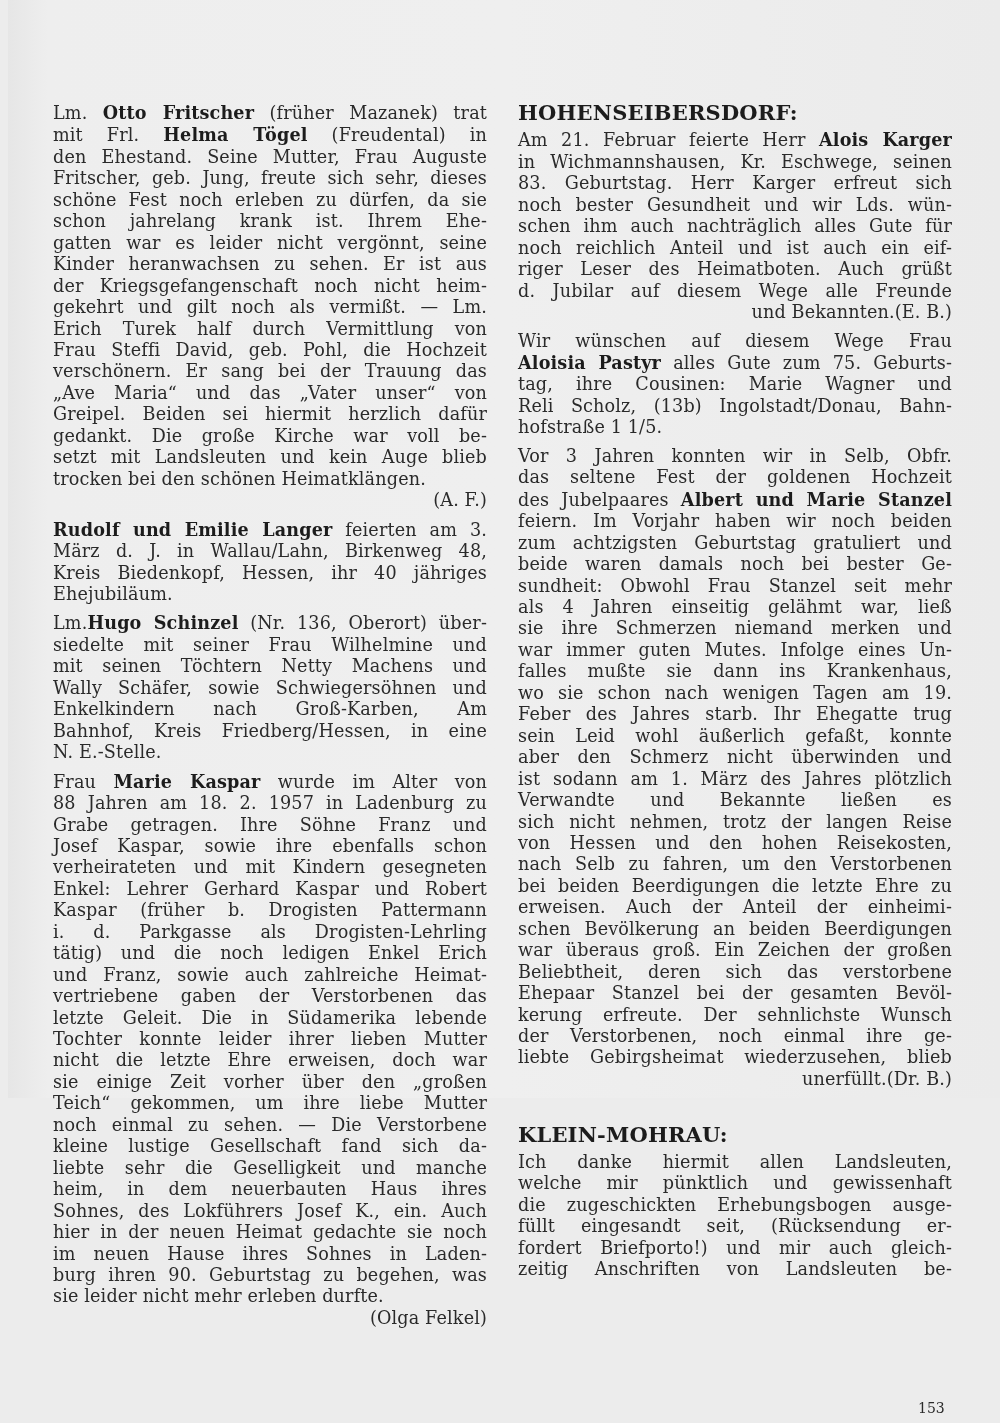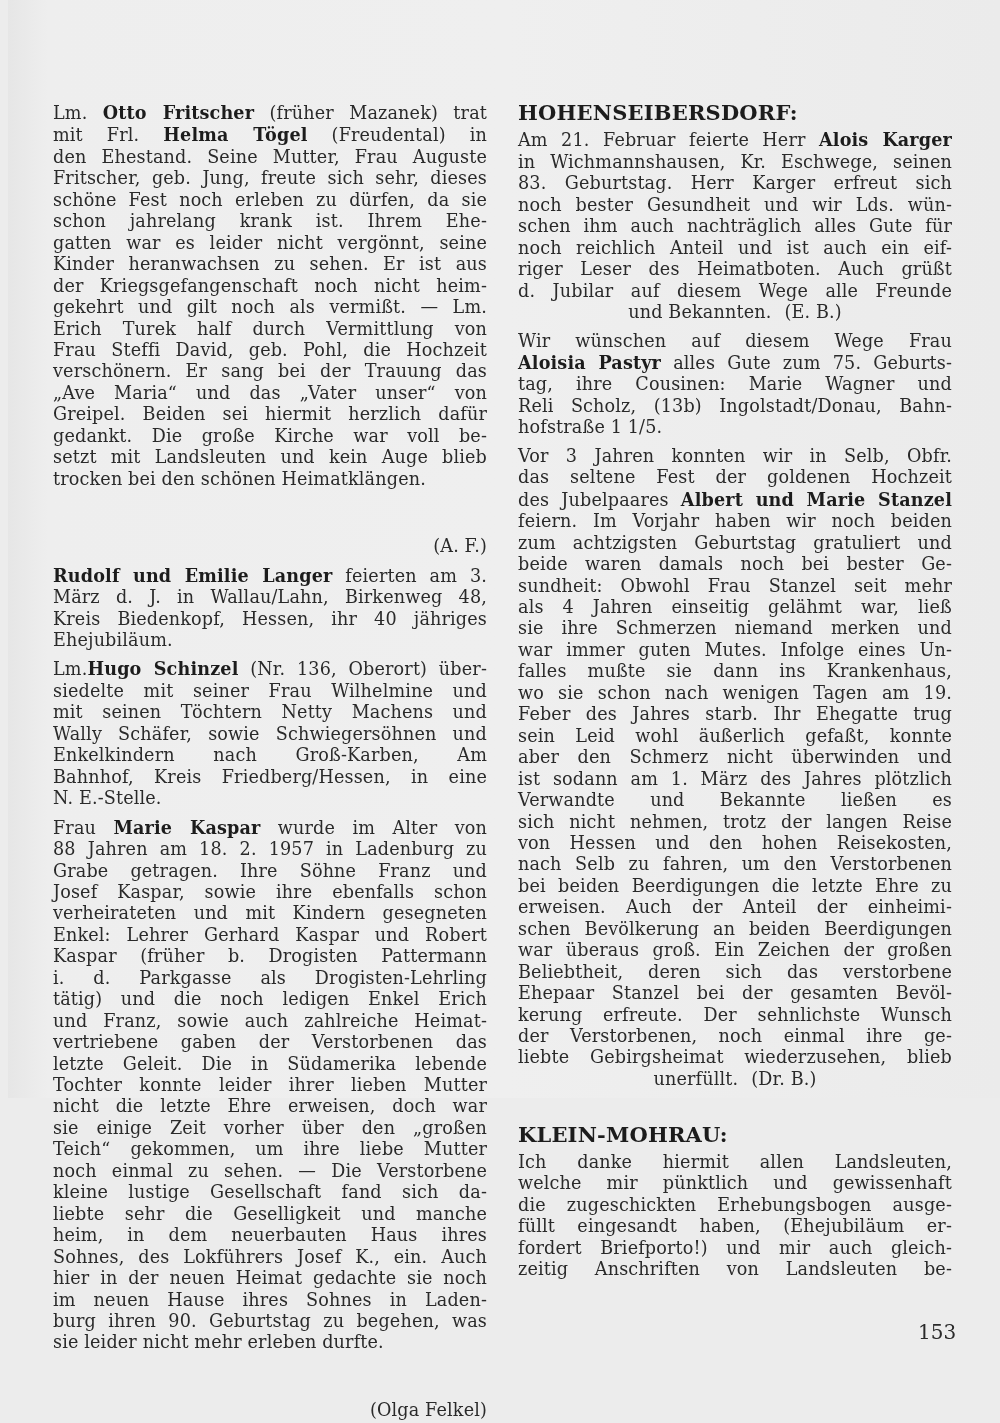--- a/index.html
+++ b/index.html
@@ -23,34 +23,34 @@
       line-height: 21.45px;
       letter-spacing: 0.15px;
       text-align: justify;
       hyphens: manual;
     }
     .col-left { left: 45px; }
     .col-right { left: 510px; }
     .para { margin: 0 0 7px 0; }
     .line { display: block; text-align: justify; text-align-last: justify; white-space: nowrap; }
     .line.last { text-align-last: left; }
-    .line.right { text-align: right; text-align-last: right; margin-top: 46px; }
-    .line.split { display: flex; justify-content: center; gap: 13px; }
+    .line.right { text-align: right; text-align-last: right; }
+    .line.split { display: flex; justify-content: flex-end; }
     b { font-weight: bold; color: #1c1c1c; }
     .heading {
       font-weight: bold;
       font-size: 21px;
       letter-spacing: 0.2px;
       margin: 0 0 6px 0;
       color: #1c1c1c;
     }
     .heading.second { margin-top: 34px; }
     .page-number {
-      position: absolute; left: 910px; top: 1320px;
-      font-size: 20px; color: #2a2a2a; text-align: right;
+      position: absolute; left: 910px; top: 1400px;
+      font-size: 14px; color: #2a2a2a; text-align: right;
     }
   </style>
 </head>
 <body>
 
 <div class="page">
   <div class="col col-left" id="left-col">
       <p class="para">
         <span class="line"><span>Lm. </span><b>Otto Fritscher</b><span> (früher Mazanek) trat</span></span>
         <span class="line"><span>mit Frl. </span><b>Helma Tögel</b><span> (Freudental) in</span></span>
@@ -172,19 +172,19 @@
         <span class="line split">
           <span>unerfüllt.</span>
           <span>(Dr. B.)</span>
         </span>
       </p>
       <div class="heading second">KLEIN-MOHRAU:</div>
       <p class="para">
         <span class="line"><span>Ich danke hiermit allen Landsleuten,</span></span>
         <span class="line"><span>welche mir pünktlich und gewissenhaft</span></span>
         <span class="line"><span>die zugeschickten Erhebungsbogen ausge-</span></span>
-        <span class="line"><span>füllt eingesandt haben, (Ehejubiläum er-</span></span>
+        <span class="line"><span>füllt eingesandt seit, (Rücksendung er-</span></span>
         <span class="line"><span>fordert Briefporto!) und mir auch gleich-</span></span>
         <span class="line"><span>zeitig Anschriften von Landsleuten be-</span></span>
       </p>
     </div>
   <div class="page-number">153</div>
 </div>
 
 </body></html>

